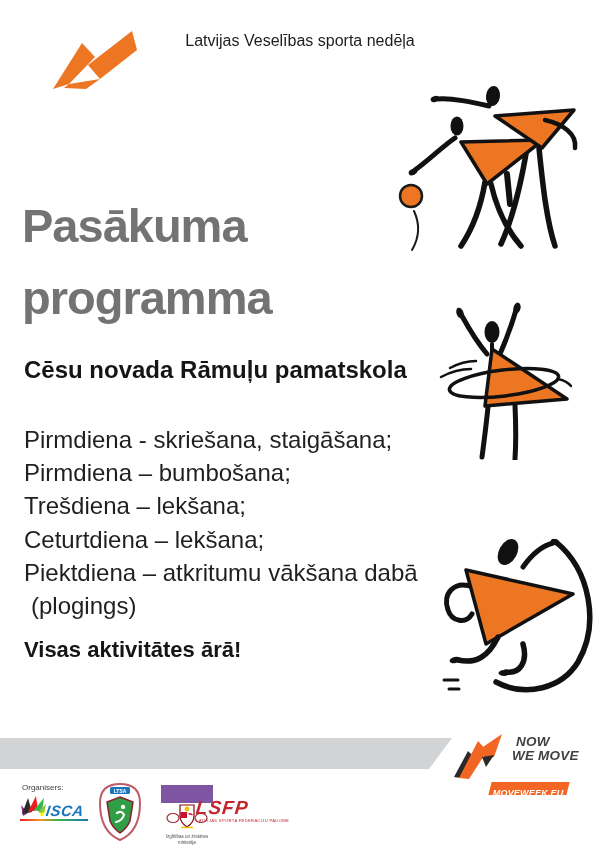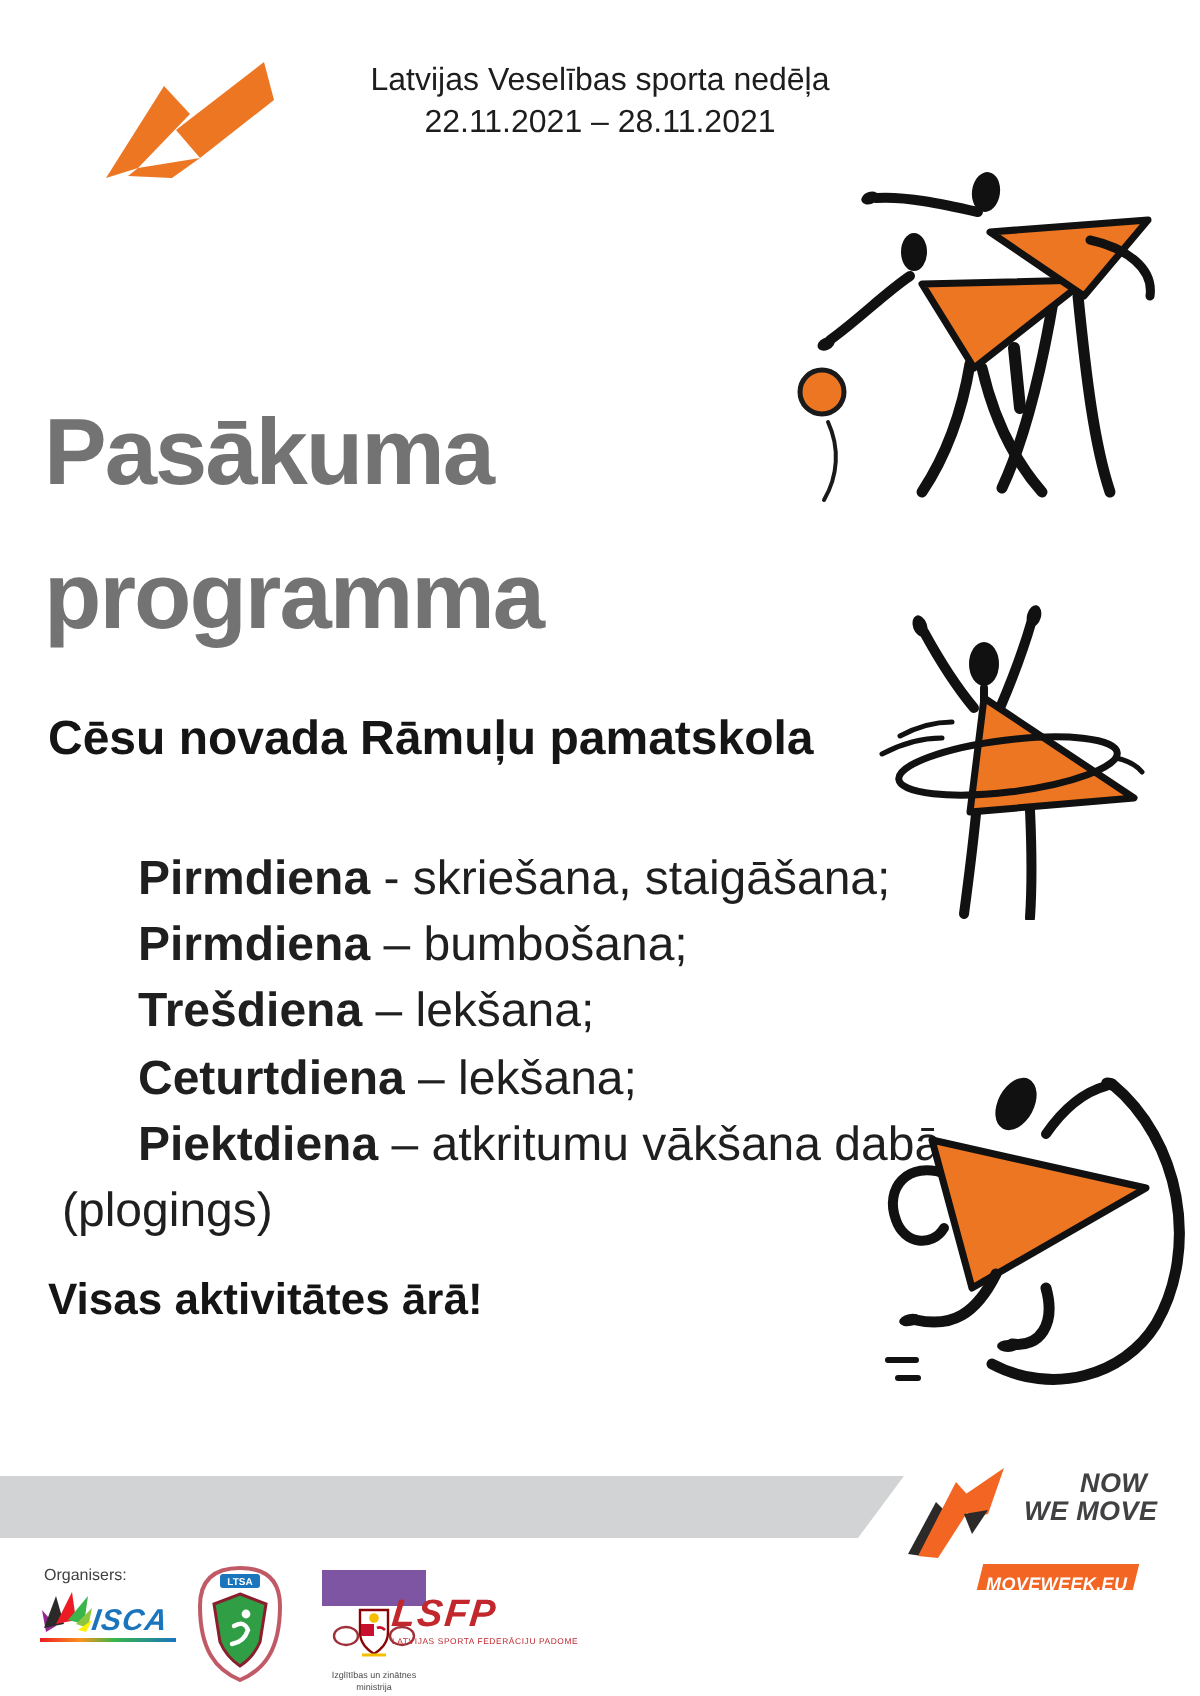--- a/index.html
+++ b/index.html
@@ -11,37 +11,37 @@
   .hdr-logo{left:42px;top:26px;width:96px;height:70px;}
   .hdr-title{left:138px;top:30px;width:324px;text-align:center;font-weight:normal;
              font-size:16px;line-height:21px;color:#1d1d1d;}
 
   
   .main-heading{left:22px;top:190px;font-size:47px;line-height:72px;font-weight:bold;
                 color:#737373;letter-spacing:-1px;}
   .subtitle{left:24px;top:356px;font-size:24px;font-weight:bold;color:#151515;}
   .schedule{left:24px;top:423px;font-size:24px;line-height:33.2px;color:#1f1f1f;}
   .sched-line{white-space:pre;}
-  .sched-line .day{font-weight:bold;margin-left:45px;}
+  .sched-line .day{font-weight:normal;}
   .sched-note{padding-left:7px;font-weight:normal;}
   .outro{left:24px;top:637px;font-size:22px;font-weight:bold;color:#151515;}
 
   
   .illu-dancers{left:393px;top:84px;}
   .illu-hula{left:432px;top:302px;}
   .illu-skip{left:428px;top:532px;}
 
   
   .stripe{left:0;top:738px;width:452px;height:31px;background:#D1D3D4;
           clip-path:polygon(0 0,100% 0,calc(100% - 23px) 100%,0 100%);}
   .nwm{left:450px;top:727px;width:148px;height:75px;}
   .nwm-arrow{left:4px;top:5px;}
   .nwm-text{left:62px;top:8px;font-style:italic;font-weight:800;color:#414042;
             font-size:13.5px;line-height:13.5px;letter-spacing:.2px;}
-  .nwm-text .l1{padding-left:4px;display:block;margin-left:24px;}
+  .nwm-text .l1{padding-left:4px;display:block;}
   .nwm-join{left:52px;top:58px;width:84px;text-align:center;font-style:italic;font-weight:bold;
             font-size:7.5px;color:#F26522;}
   .nwm-site{left:40px;top:55px;width:78px;height:13px;background:#F26522;transform:skewX(-14deg);
             text-align:center;}
   .nwm-site span{display:inline-block;transform:skewX(14deg);color:#fff;font-style:italic;
                  font-weight:800;font-size:9px;line-height:13px;letter-spacing:.2px;}
 
   
   .org-label{left:22px;top:783px;font-size:8px;color:#414042;}
   .isca{left:20px;top:794px;width:72px;}
@@ -64,21 +64,20 @@
 
 <div class="poster">
 
   <svg class="abs hdr-logo" viewBox="0 0 96 70">
     <polygon points="11,63 40,17 53,31 27,58" fill="#ED7623"></polygon>
     <polygon points="46,39 90,5 95,24 58,53" fill="#ED7623"></polygon>
     <polygon points="27,58 58,53 44,63 22,62" fill="#ED7623"></polygon>
   </svg>
   <div class="abs hdr-title">
     <div>Latvijas Veselības sporta nedēļa</div>
-    <div>22.11.2021 – 28.11.2021</div>
   </div>
 
   <svg class="abs illu-dancers" width="200" height="168" viewBox="0 0 200 168">
     <circle cx="18" cy="112" r="11" fill="#ED7623" stroke="#1a1a1a" stroke-width="2.5"></circle>
     <path d="M21,127 C27,140 26,154 19,166" stroke="#1a1a1a" stroke-width="2" fill="none" stroke-linecap="round"></path>
     <ellipse cx="64" cy="42" rx="6.5" ry="9.5" fill="#111"></ellipse>
     <path d="M62,54 C50,62 36,76 22,86" stroke="#111" stroke-width="5" fill="none" stroke-linecap="round"></path>
     <ellipse cx="20" cy="88" rx="4.5" ry="3" fill="#111" transform="rotate(-25 20 88)"></ellipse>
     <path d="M92,98 C88,122 80,144 68,162" stroke="#111" stroke-width="5.5" fill="none" stroke-linecap="round"></path>
     <path d="M98,100 C104,126 114,146 128,162" stroke="#111" stroke-width="5.5" fill="none" stroke-linecap="round"></path>

